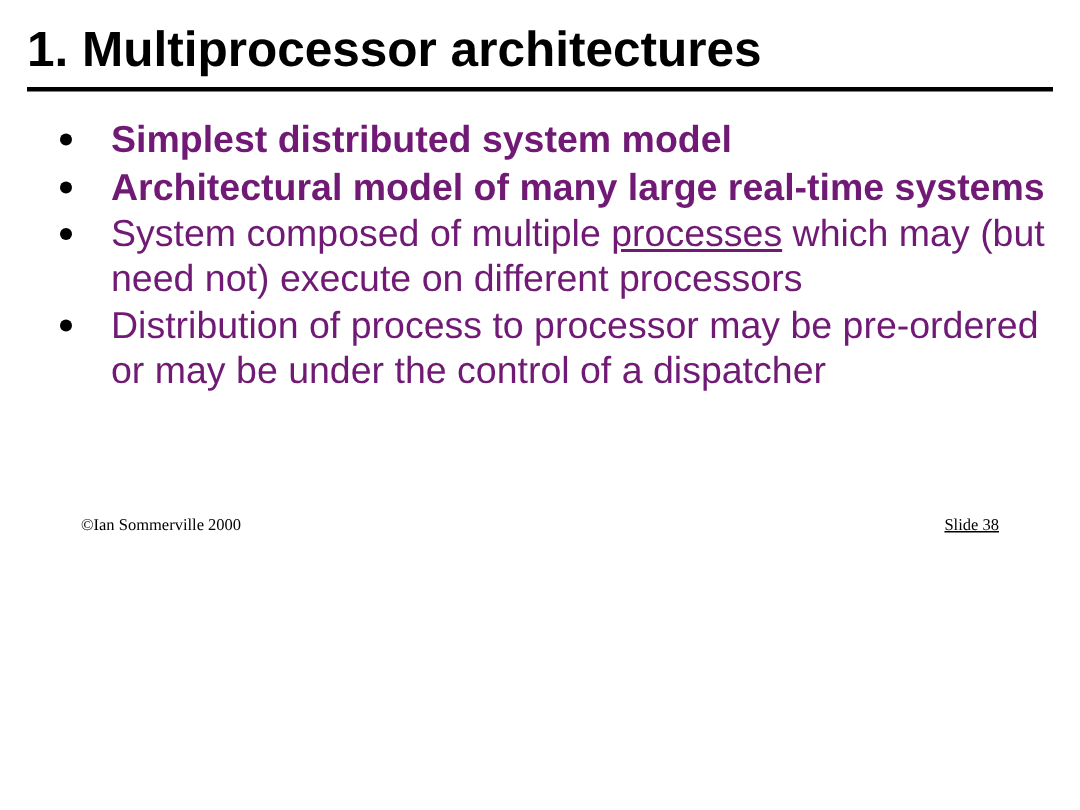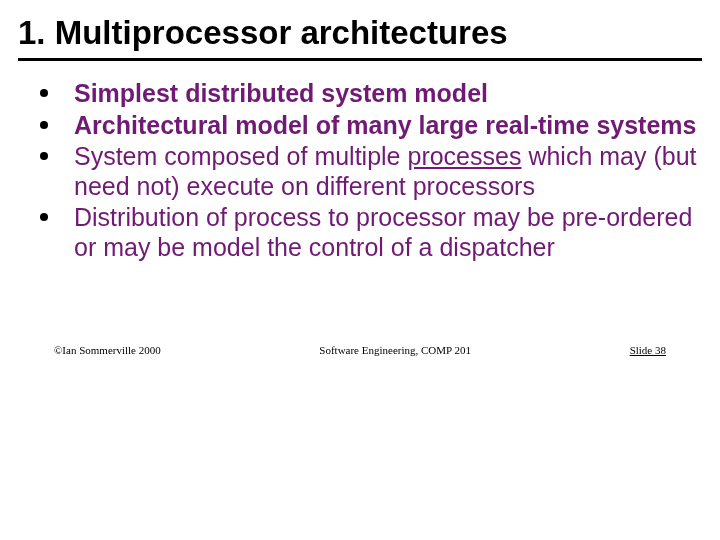--- a/index.html
+++ b/index.html
@@ -60,22 +60,21 @@
     <li>
       <span class="bold">Simplest distributed system model</span>
     </li>
     <li>
       <span class="bold">Architectural model of many large real-time systems</span>
     </li>
     <li>
       <span>System composed of multiple </span><u>processes</u><span> which may (but need not) execute on different processors</span>
     </li>
     <li>
-      <span>Distribution of process to processor may be pre-ordered or may be model the control of a dispatcher</span>
+      <span>Distribution of process to processor may be pre-ordered or may be under the control of a dispatcher</span>
     </li>
   </ul>
 
   <div class="footer">
     <span class="left">©Ian Sommerville 2000</span>
-    <span class="mid">Software Engineering, COMP 201</span>
     <span class="right">Slide 38</span>
   </div>
 </div>
 
 </body></html>

